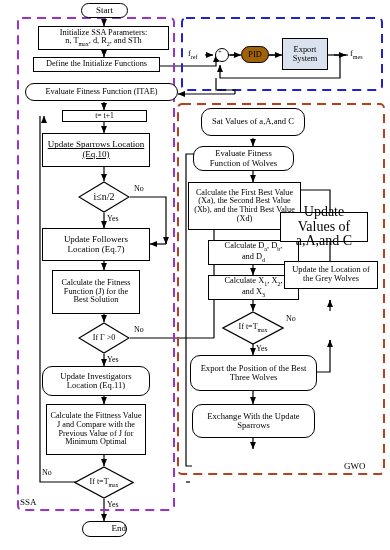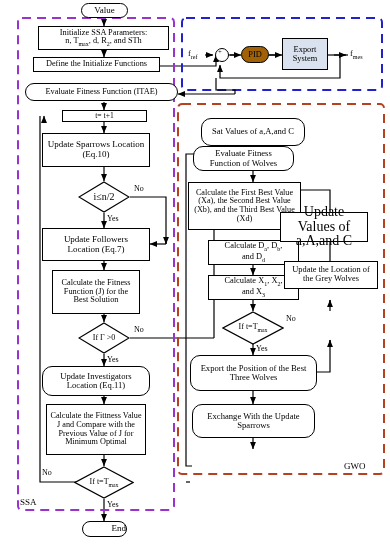--- a/index.html
+++ b/index.html
@@ -129,41 +129,41 @@
     <g stroke="#000" stroke-width="1.2" fill="none" marker-end="url(#ar)">
       <path d="M206,55 L213,55"></path>
       <path d="M230,55 L241,55"></path>
       <path d="M269,55 L282,55"></path>
       <path d="M334,55 L346,55"></path>
       <path d="M220,71 L220,65"></path>
     </g>
   </svg>
 
   <div class="nd term" style="left:81px;top:3px;width:47px;height:15px;font-size:9px;">
-    <span>Value</span>
+    <span>Start</span>
   </div>
 
   <div class="nd proc" style="left:38px;top:26px;width:131px;height:24px;font-size:8.3px;flex-direction:column;">
     <span>Initialize SSA Parameters:</span>
     <span>n, T<span class="sub">max</span>, d, R<span class="sub">2</span>, and STh</span>
   </div>
 
   <div class="nd proc" style="left:33px;top:57px;width:127px;height:15px;font-size:8.3px;">
     <span>Define the Initialize Functions</span>
   </div>
 
   <div class="nd term" style="left:25px;top:83px;width:153px;height:18px;font-size:8.3px;">
     <span>Evaluate Fitness Function (ITAE)</span>
   </div>
 
   <div class="nd proc" style="left:62px;top:110px;width:85px;height:12px;font-size:7.6px;">
     <span>t= t+1</span>
   </div>
 
-  <div class="nd proc" style="left:42px;top:133px;width:108px;height:34px;font-size:9px;flex-direction:column;">
+  <div class="nd proc" style="left:42px;top:133px;width:108px;height:34px;font-size:9px;flex-direction:column;text-decoration:underline;">
     <span style="padding:0 4px;">Update Sparrows Location (Eq.10)</span>
   </div>
 
   <div class="nd dia" style="left:78px;top:181px;width:52px;height:32px;font-size:10px;">
     <svg style="position:absolute;left:0;top:0;width:52px;height:32px;">
       <polygon points="26,1 51,16 26,31 1,16" fill="#fff" stroke="#000" stroke-width="1.2"></polygon>
     </svg>
     <span class="dtxt">i≤n/2</span>
   </div>
 
@@ -209,21 +209,21 @@
     <span>No</span></div>
   <div class="lbl" style="left:107px;top:355px;font-size:8px;">
     <span>Yes</span></div>
   <div class="lbl" style="left:42px;top:468px;font-size:8px;">
     <span>No</span></div>
   <div class="lbl" style="left:107px;top:500px;font-size:8px;">
     <span>Yes</span></div>
   <div class="lbl" style="left:20px;top:497px;font-size:9px;">
     <span>SSA</span></div>
 
-  <div class="nd rr" style="left:201px;top:118px;width:104px;height:28px;font-size:8.6px;">
+  <div class="nd rr" style="left:201px;top:108px;width:104px;height:28px;font-size:8.6px;">
     <span style="padding:0 5px;">Sat Values of a,A,and C</span>
   </div>
 
   <div class="nd rr" style="left:193px;top:146px;width:101px;height:25px;font-size:8.6px;">
     <span style="padding:0 5px;">Evaluate Fitness Function of Wolves</span>
   </div>
 
   <div class="nd proc" style="left:188px;top:182px;width:113px;height:48px;font-size:8.2px;">
     <span style="padding:0 3px;">Calculate the First Best Value (Xa), the Second Best Value (Xb), and the Third Best Value (Xd)</span>
   </div>

